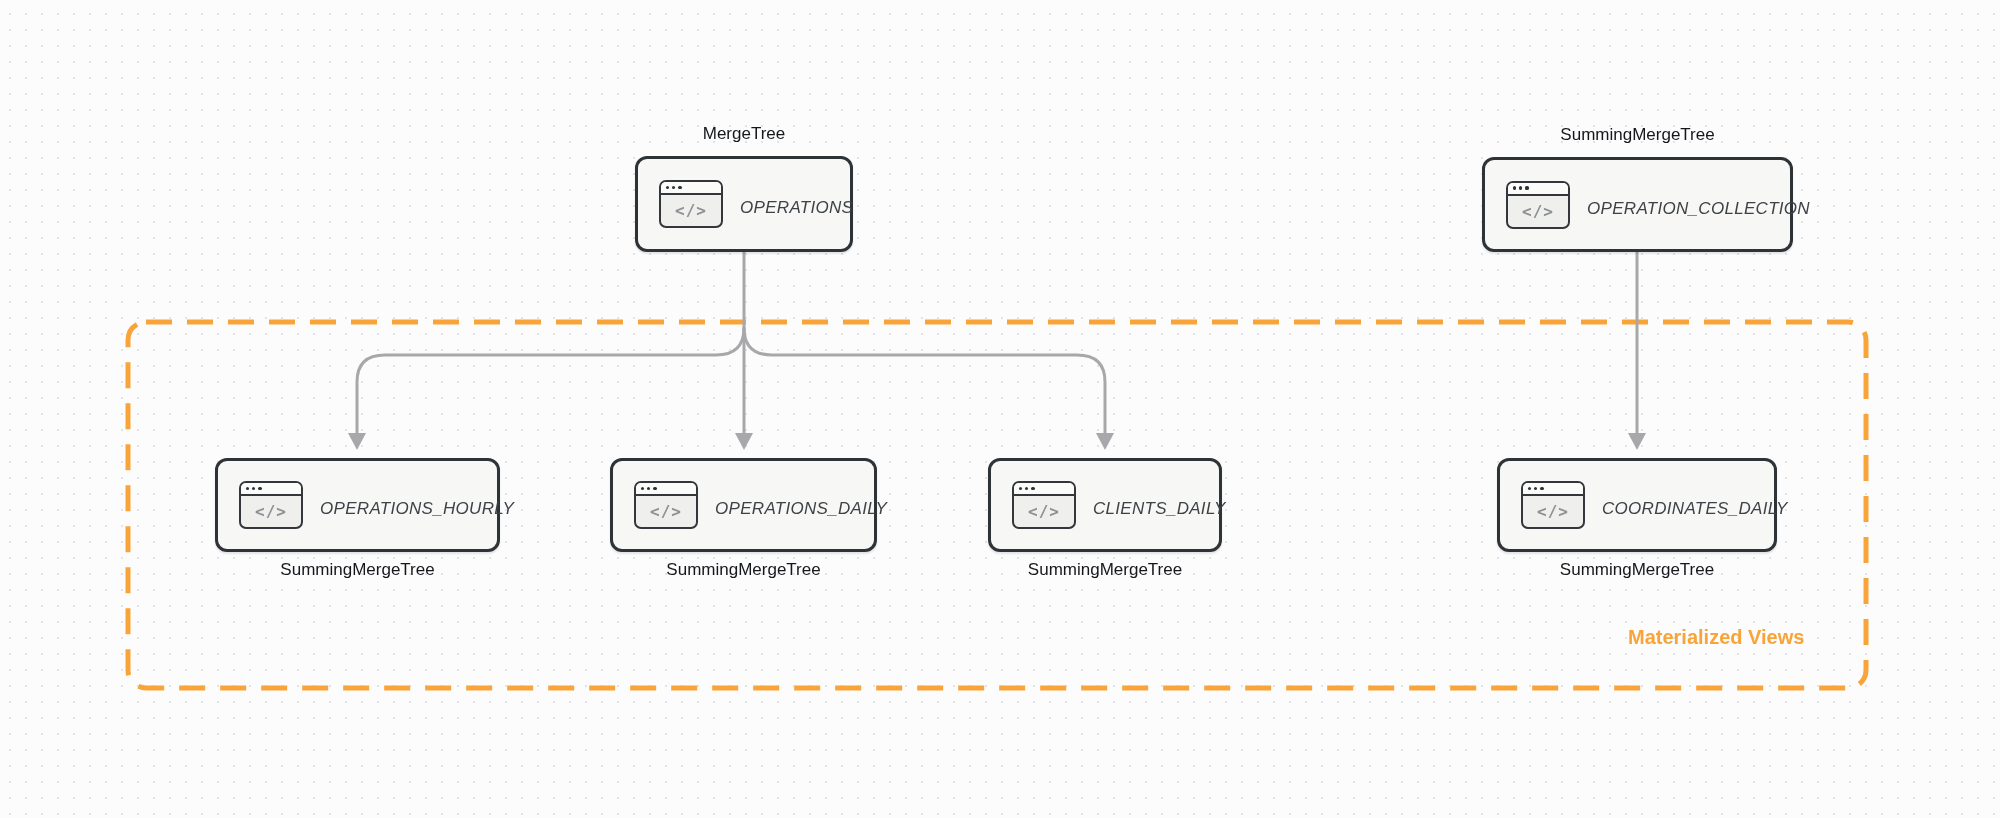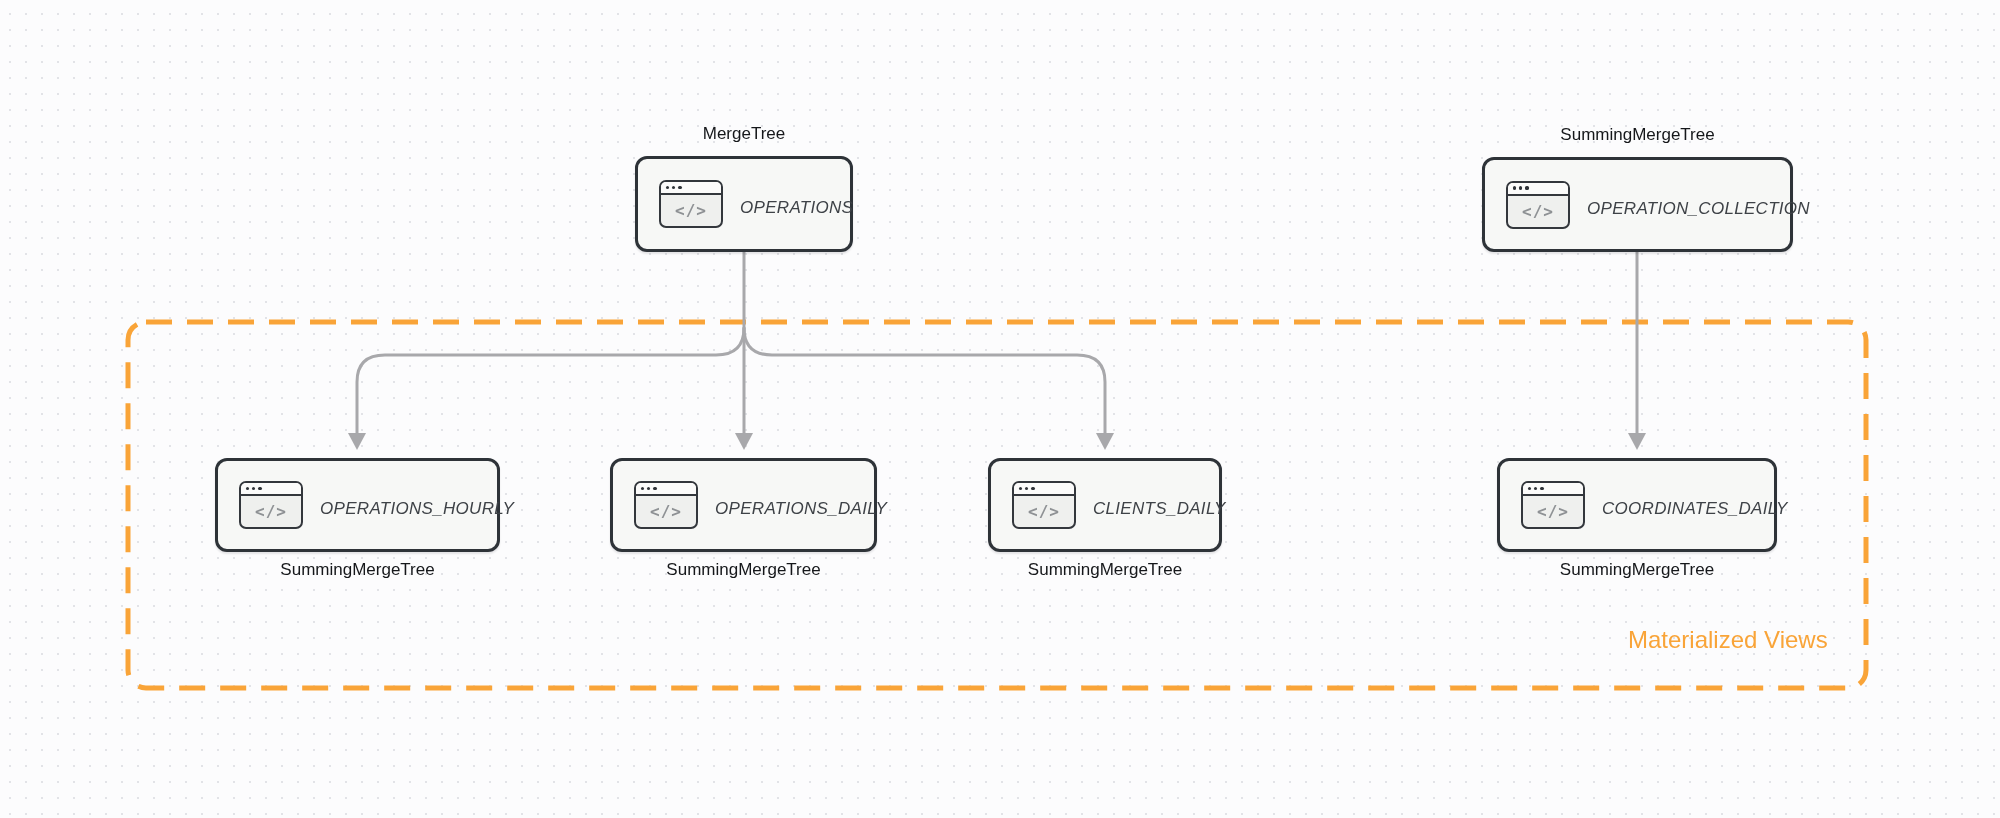--- a/index.html
+++ b/index.html
@@ -80,22 +80,22 @@
   .engine-label {
     position: absolute;
     font-size: 17px;
     color: #15171a;
     text-align: center;
     white-space: nowrap;
   }
 
   .mv-label {
     position: absolute;
-    font-size: 24px;
-    font-weight: 400;
+    font-size: 20px;
+    font-weight: 700;
     color: #f9a438;
     white-space: nowrap;
   }
 </style>
 </head>
 <body>
 
 <div class="stage">
 
   <svg class="wires" width="2000" height="818" viewBox="0 0 2000 818">

